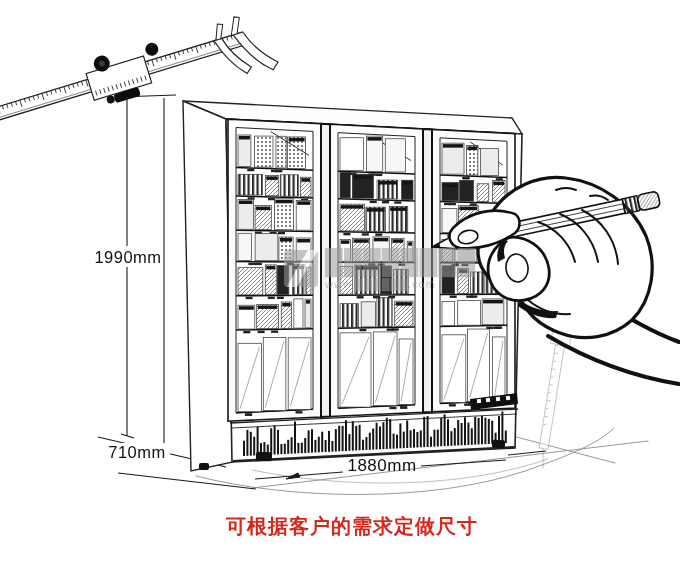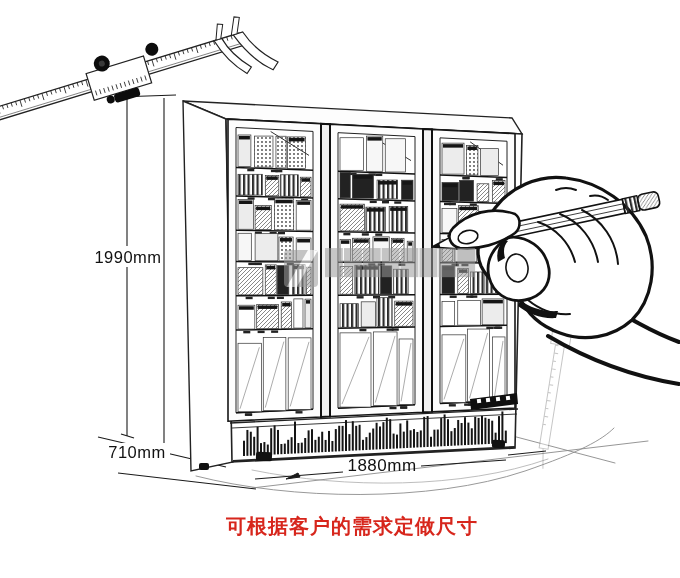--- a/index.html
+++ b/index.html
@@ -567,16 +567,17 @@
   <text class="dim-label" x="137" y="458" text-anchor="middle">710mm</text>
   <text class="dim-label-w" x="382" y="471" text-anchor="middle">1880mm</text>
 </svg>
 
 <div class="watermark">
   <div class="wm-logo">
       <div class="wm-slash"></div>
     </div>
   <div class="wm-text">
     <div class="wm-line1">████████</div>
+    <div class="wm-line2">www.██████.com</div>
   </div>
 </div>
 
 <div class="note">可根据客户的需求定做尺寸</div>
 
 </body></html>

